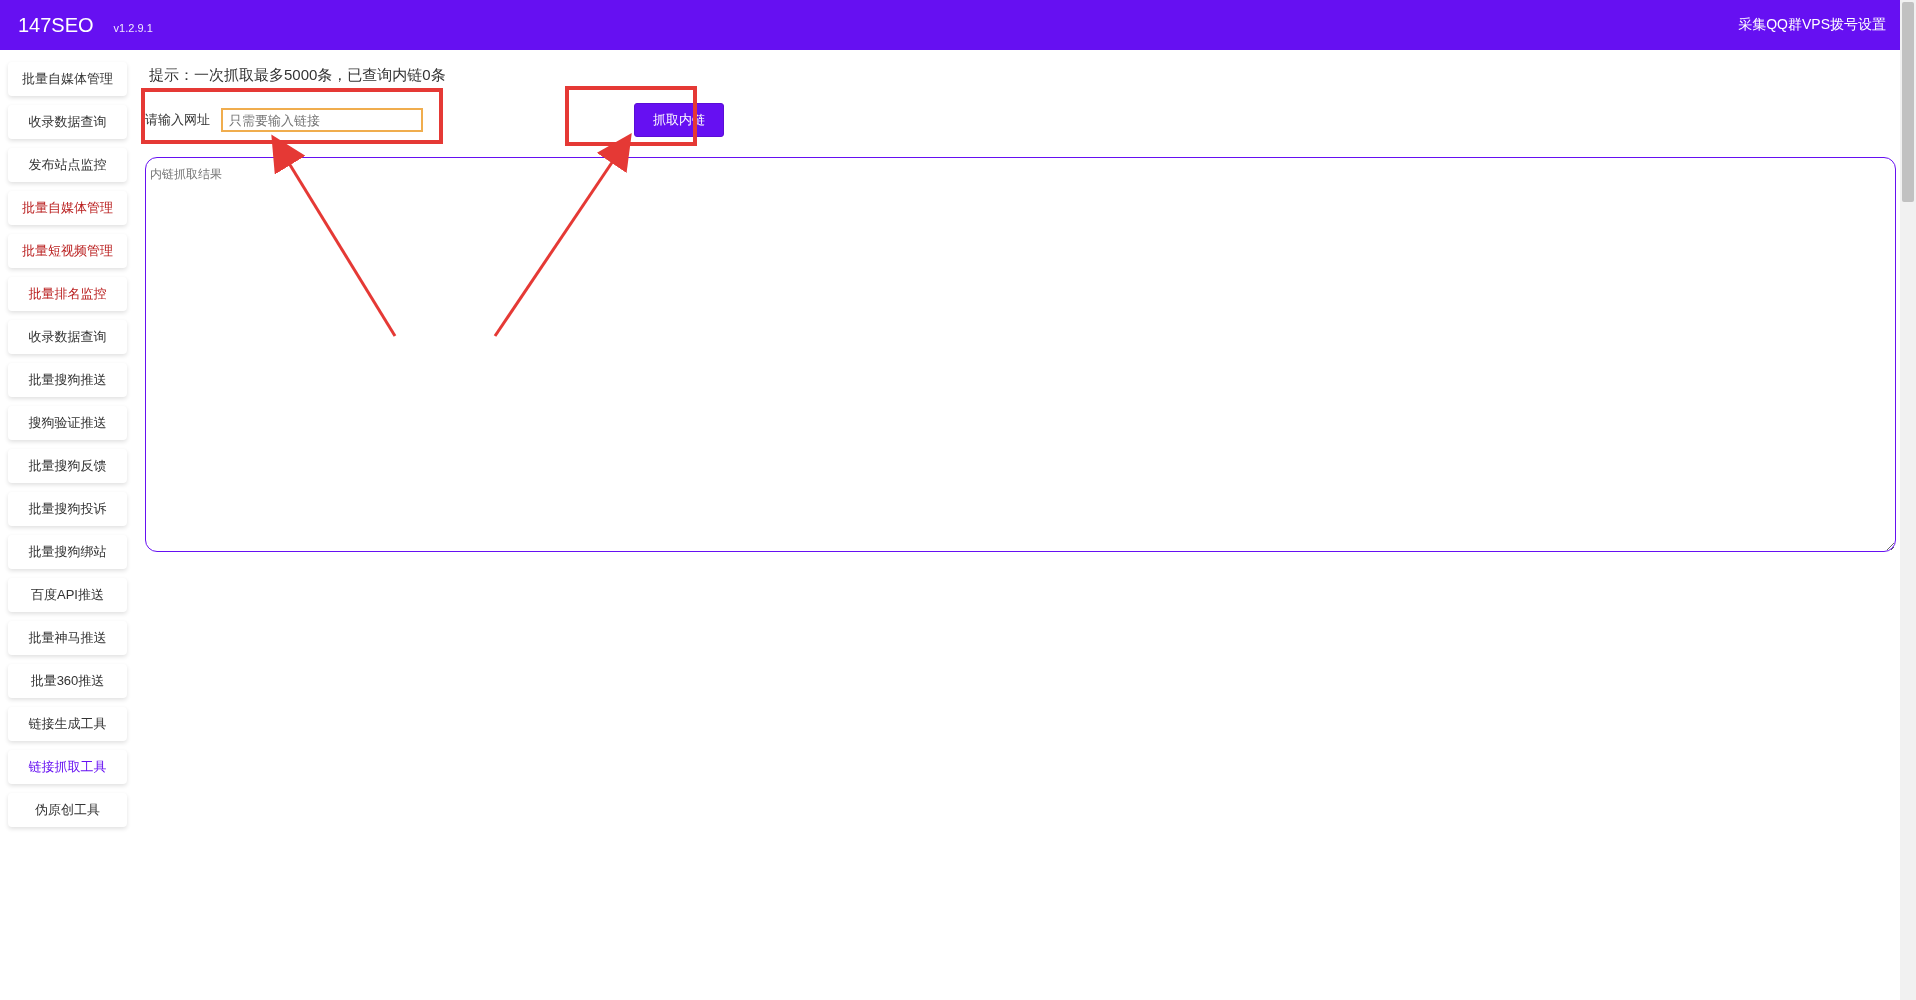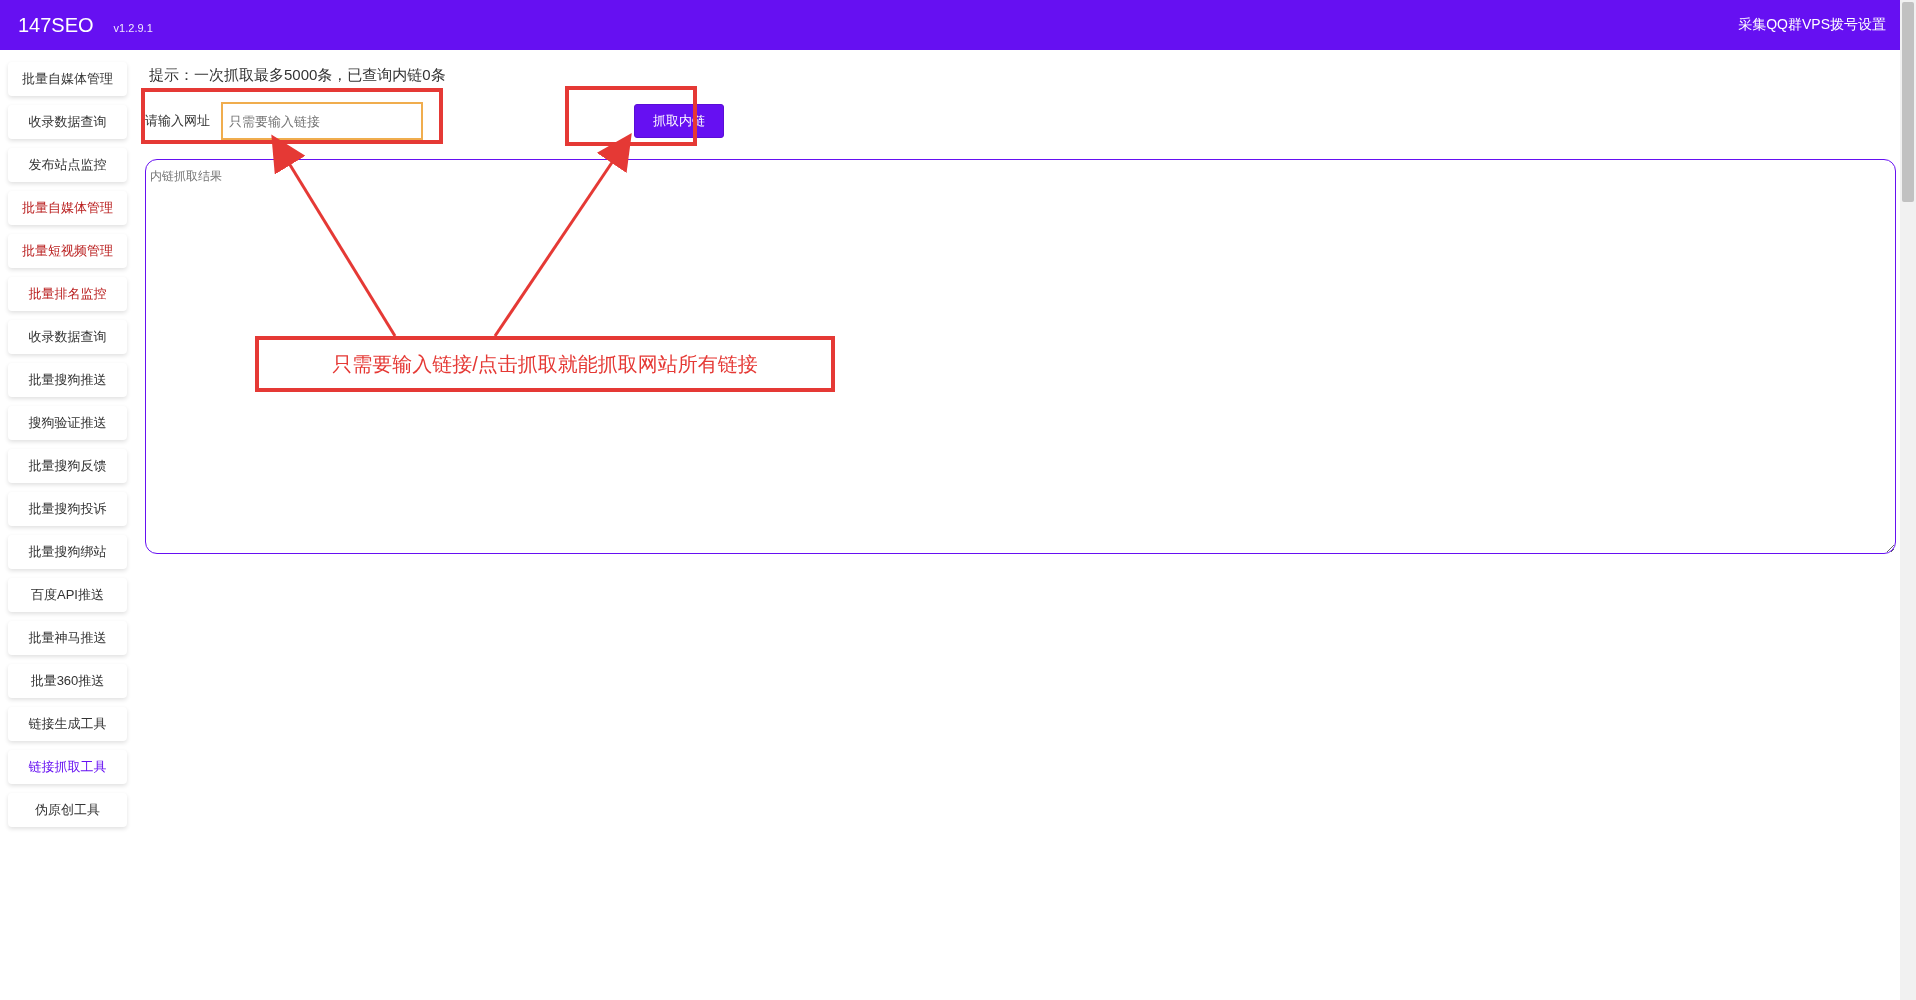--- a/index.html
+++ b/index.html
@@ -52,21 +52,21 @@
     
     .tip-line { font-size: 15px; color: #333; margin: 6px 0 18px 4px; }
     
     .input-row { display: flex; align-items: center; gap: 12px; margin-bottom: 20px; position: relative; }
     .input-label { font-size: 13px; color: #333; }
     .url-input {
       width: 200px;
       border: 1px solid #f0ad4e;
       outline: 2px solid #f0ad4e;
       outline-offset: -1px;
-      padding: 17px 6px;
+      padding: 3px 6px;
       font-size: 13px;
       height: 22px;
     }
     .fetch-btn {
       background: #6610f2;
       color: #fff;
       border: 1px solid #5a0dd6;
       padding: 7px 18px;
       font-size: 13px;
       border-radius: 3px;
@@ -155,23 +155,20 @@
       <span class="input-label">请输入网址</span>
       <input class="url-input" type="text" placeholder="只需要输入链接" style="">
       <button class="fetch-btn">抓取内链</button>
     </div>
 
     <textarea class="result-area" placeholder="内链抓取结果" style=""></textarea>
 
     
     <div class="anno-box1"></div>
     <div class="anno-box2"></div>
-    <div class="anno-box3">
-      <span class="anno-text">只需要输入链接/点击抓取就能抓取网站所有链接</span>
-    </div>
     <svg class="anno-svg" width="800" height="340">
       <defs>
         <marker id="ah" markerWidth="12" markerHeight="12" refX="2" refY="6" orient="auto">
           <path d="M0,0 L0,12 L12,6 z" fill="#e53935"></path>
         </marker>
       </defs>
       <line x1="260" y1="286" x2="152" y2="110" stroke="#e53935" stroke-width="3" marker-end="url(#ah)"></line>
       <line x1="360" y1="286" x2="480" y2="108" stroke="#e53935" stroke-width="3" marker-end="url(#ah)"></line>
     </svg>
   </div>

